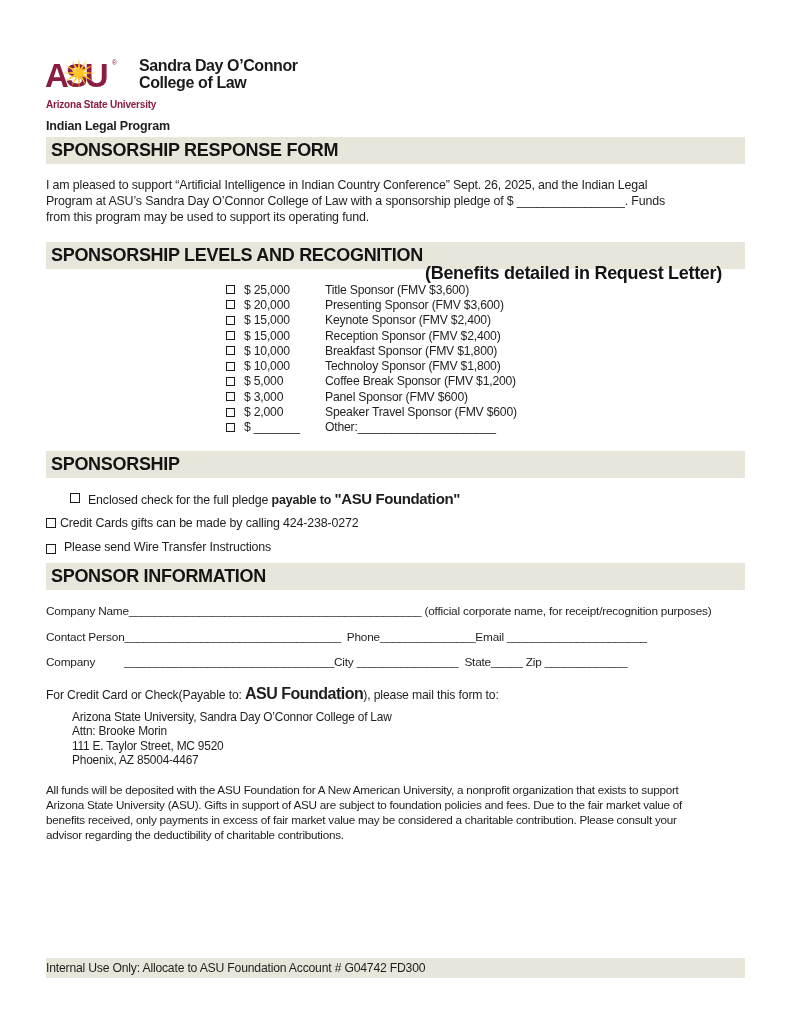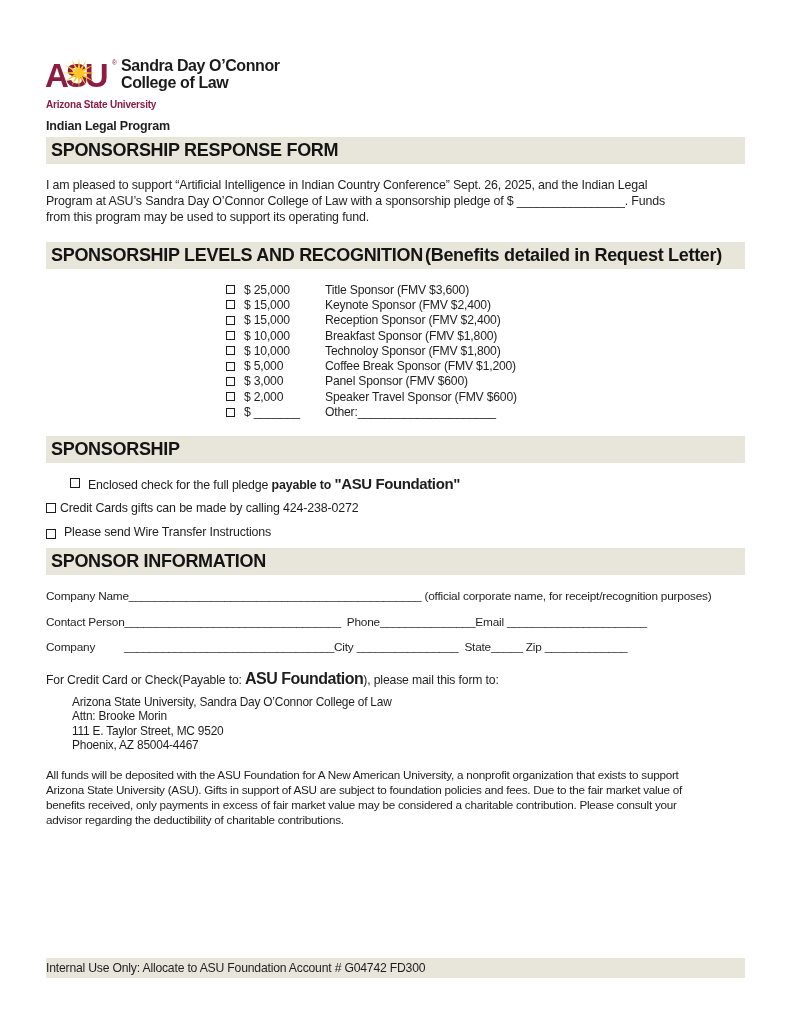--- a/index.html
+++ b/index.html
@@ -12,38 +12,38 @@
     position: relative;
     overflow: hidden;
   }
   .page { position: absolute; inset: 0; }
   .content { padding: 57px 46px 0 46px; }
 
   
   .logo-row { display: flex; align-items: flex-start; }
   .logo-svg { width: 74px; height: 38px; flex: none; }
   .school-name {
-    margin-left: 1px; margin-top: 1px;
+    margin-left: 19px; margin-top: 1px;
     font-weight: bold; font-size: 16px; line-height: 16.5px;
     letter-spacing: -0.4px; color: #1b1b1b;
   }
   .university { color: #8C1D40; font-weight: bold; font-size: 10px; margin-top: 4px; letter-spacing: -0.2px; }
   .program { font-weight: bold; font-size: 12.5px; margin-top: 9px; letter-spacing: -0.2px; }
 
   
   .bar {
     background: #E8E6DA; font-weight: bold; font-size: 18px;
     padding: 3px 5px; letter-spacing: -0.3px; color: #141414;
   }
   .title-bar { margin-top: 4px; }
 
   .intro { margin-top: 13px; font-size: 12.4px; line-height: 16px; letter-spacing: -0.15px; }
 
   .levels-bar { margin-top: 17px; position: relative; }
-  .levels-note { position: absolute; left: 379px; top: 3px; }
+  .levels-note { position: absolute; left: 379px; top: 21px; }
 
   .levels { margin-top: 13px; margin-left: 132px; }
   .level-row { display: flex; align-items: center; height: 15.3px; font-size: 12.2px; letter-spacing: -0.2px; padding-left: 48px; }
   .cb { width: 9px; height: 9px; border: 1.5px solid #1c1c1c; display: inline-block; flex: none; background: #fff; }
   .cb-lg { width: 10px; height: 10px; }
   .level-row .amt { margin-left: 9px; width: 81px; }
 
   .pay-bar { margin-top: 16px; }
   .opt { display: flex; align-items: center; font-size: 12.4px; letter-spacing: -0.15px; }
   .opt .cb { margin-right: 8px; }
@@ -121,20 +121,25 @@
     </div>
 
     <div class="levels">
       <div class="level-row">
         <span class="cb"></span>
         <span class="amt">$ 25,000</span>
         <span class="lbl">Title Sponsor (FMV $3,600)</span>
       </div>
       <div class="level-row">
         <span class="cb"></span>
+        <span class="amt">$ 20,000</span>
+        <span class="lbl">Presenting Sponsor (FMV $3,600)</span>
+      </div>
+      <div class="level-row">
+        <span class="cb"></span>
         <span class="amt">$ 15,000</span>
         <span class="lbl">Keynote Sponsor (FMV $2,400)</span>
       </div>
       <div class="level-row">
         <span class="cb"></span>
         <span class="amt">$ 15,000</span>
         <span class="lbl">Reception Sponsor (FMV $2,400)</span>
       </div>
       <div class="level-row">
         <span class="cb"></span>

